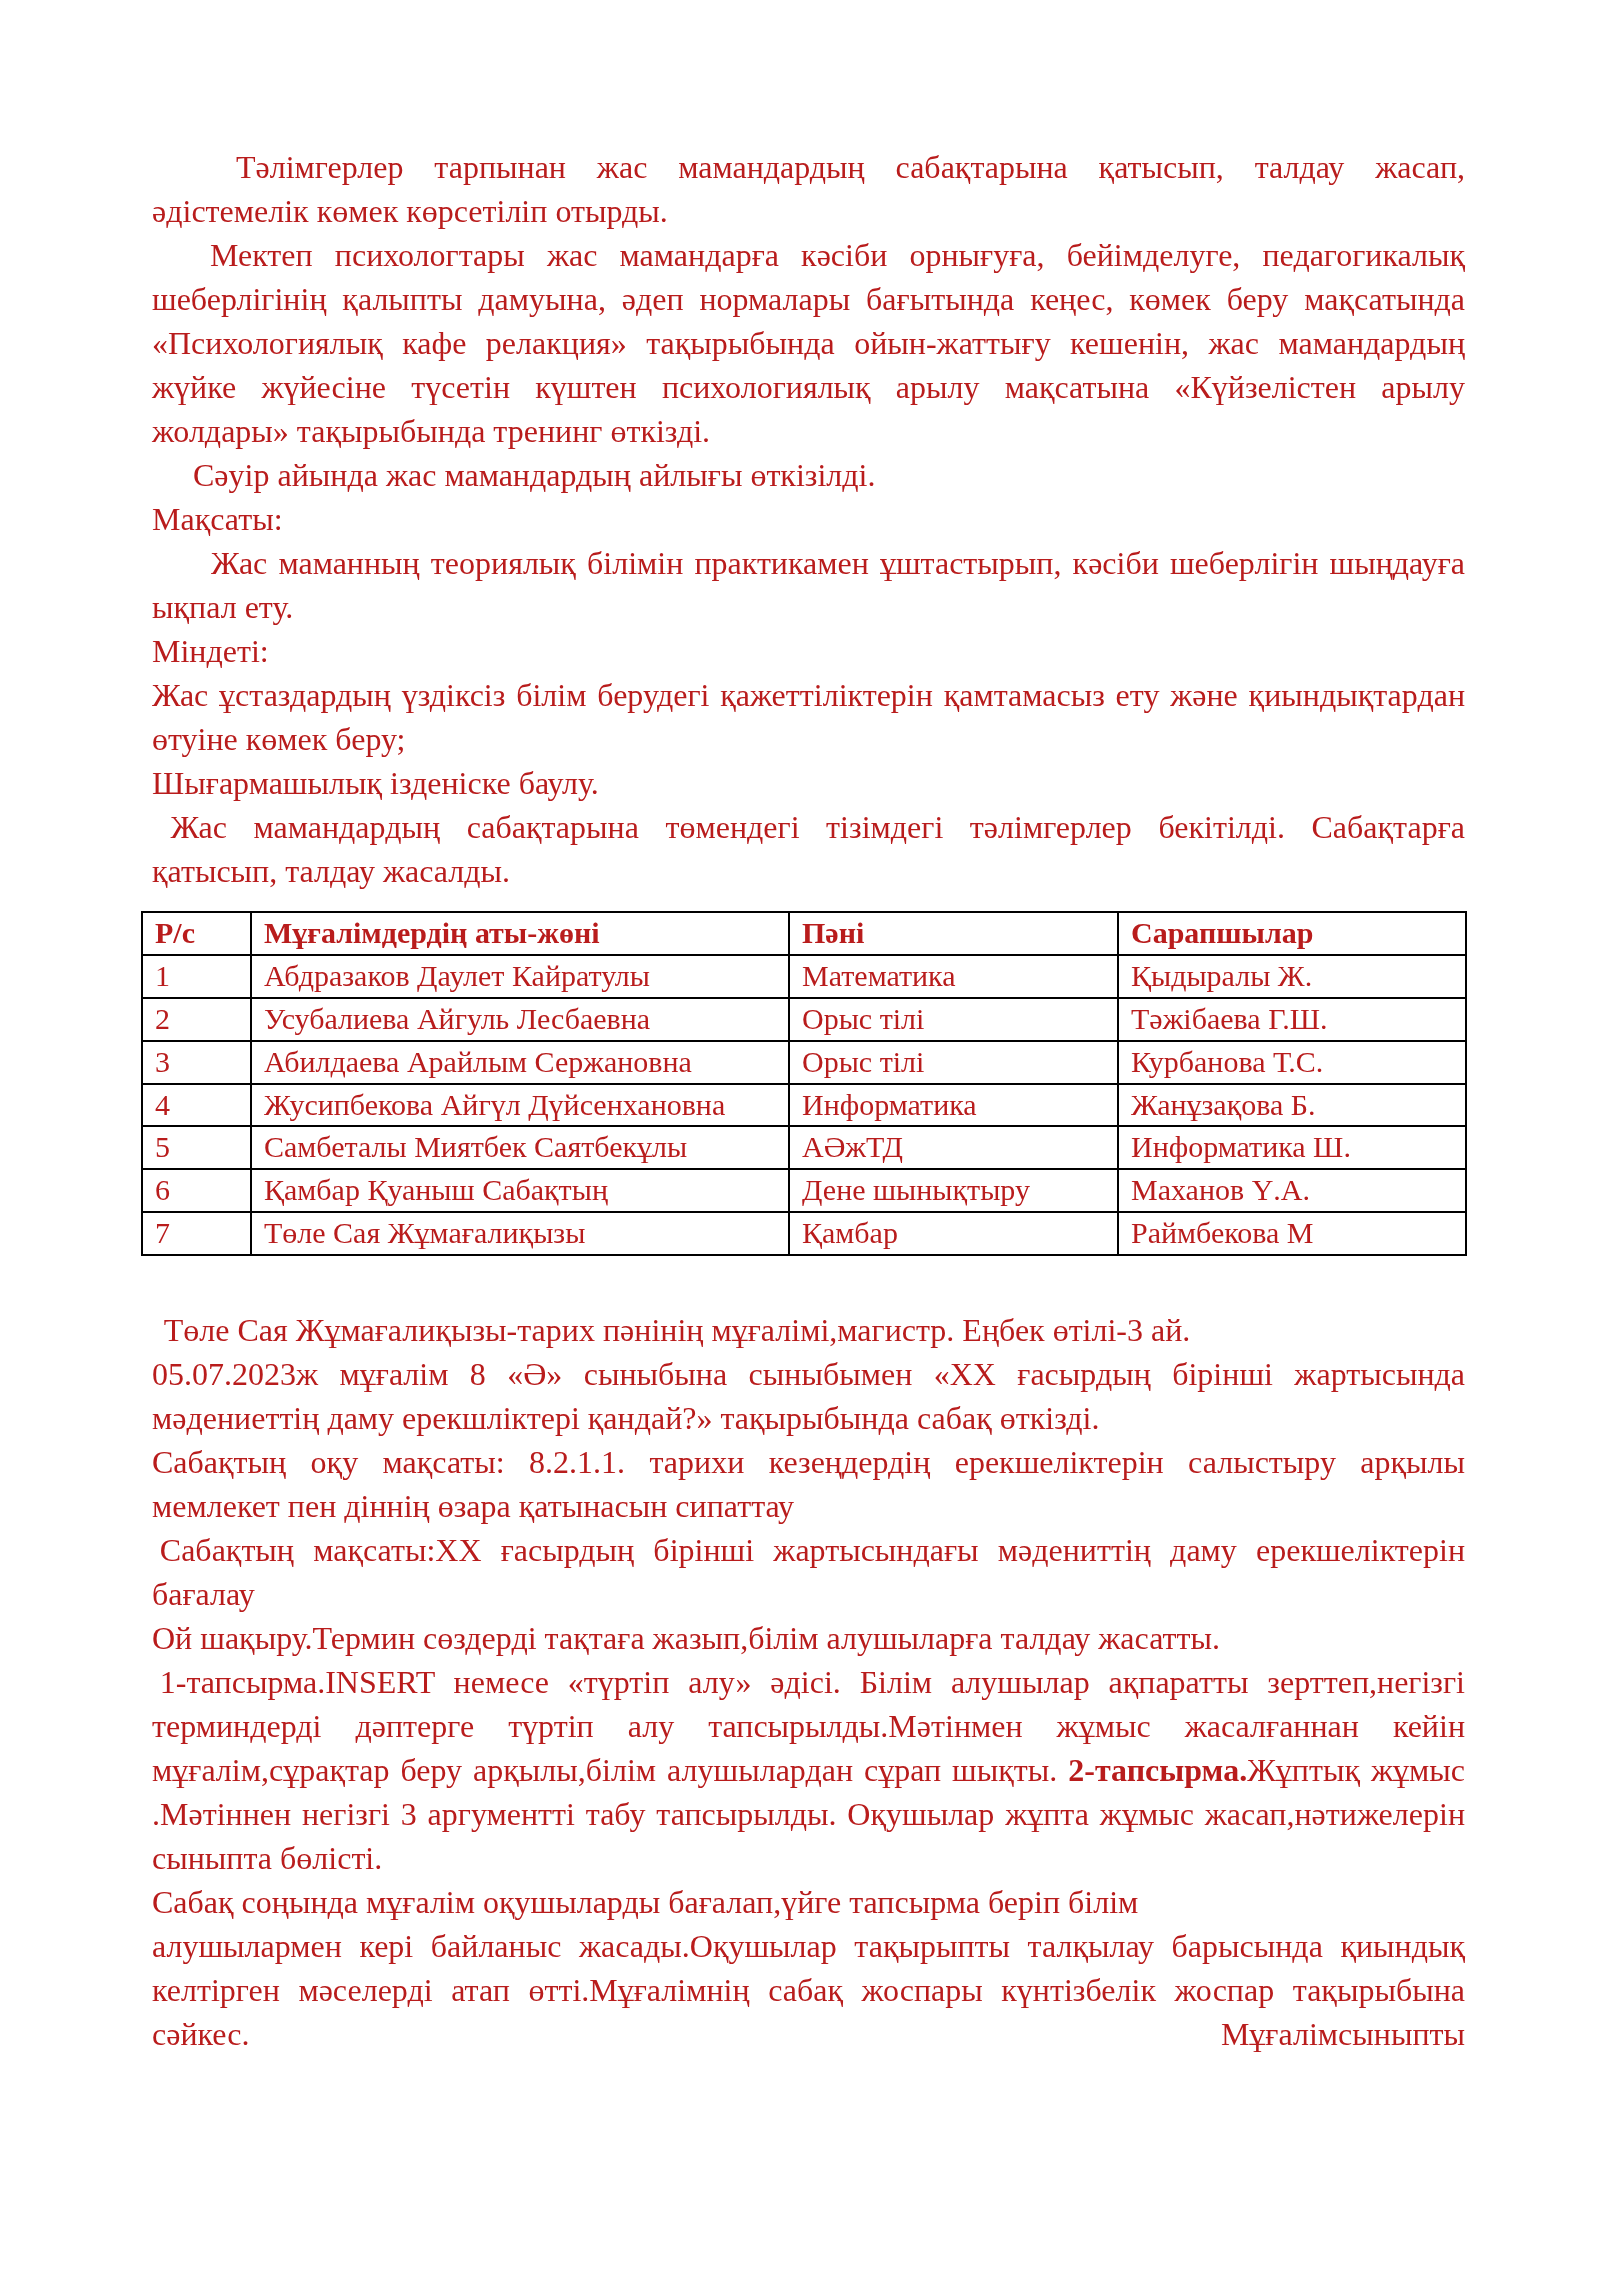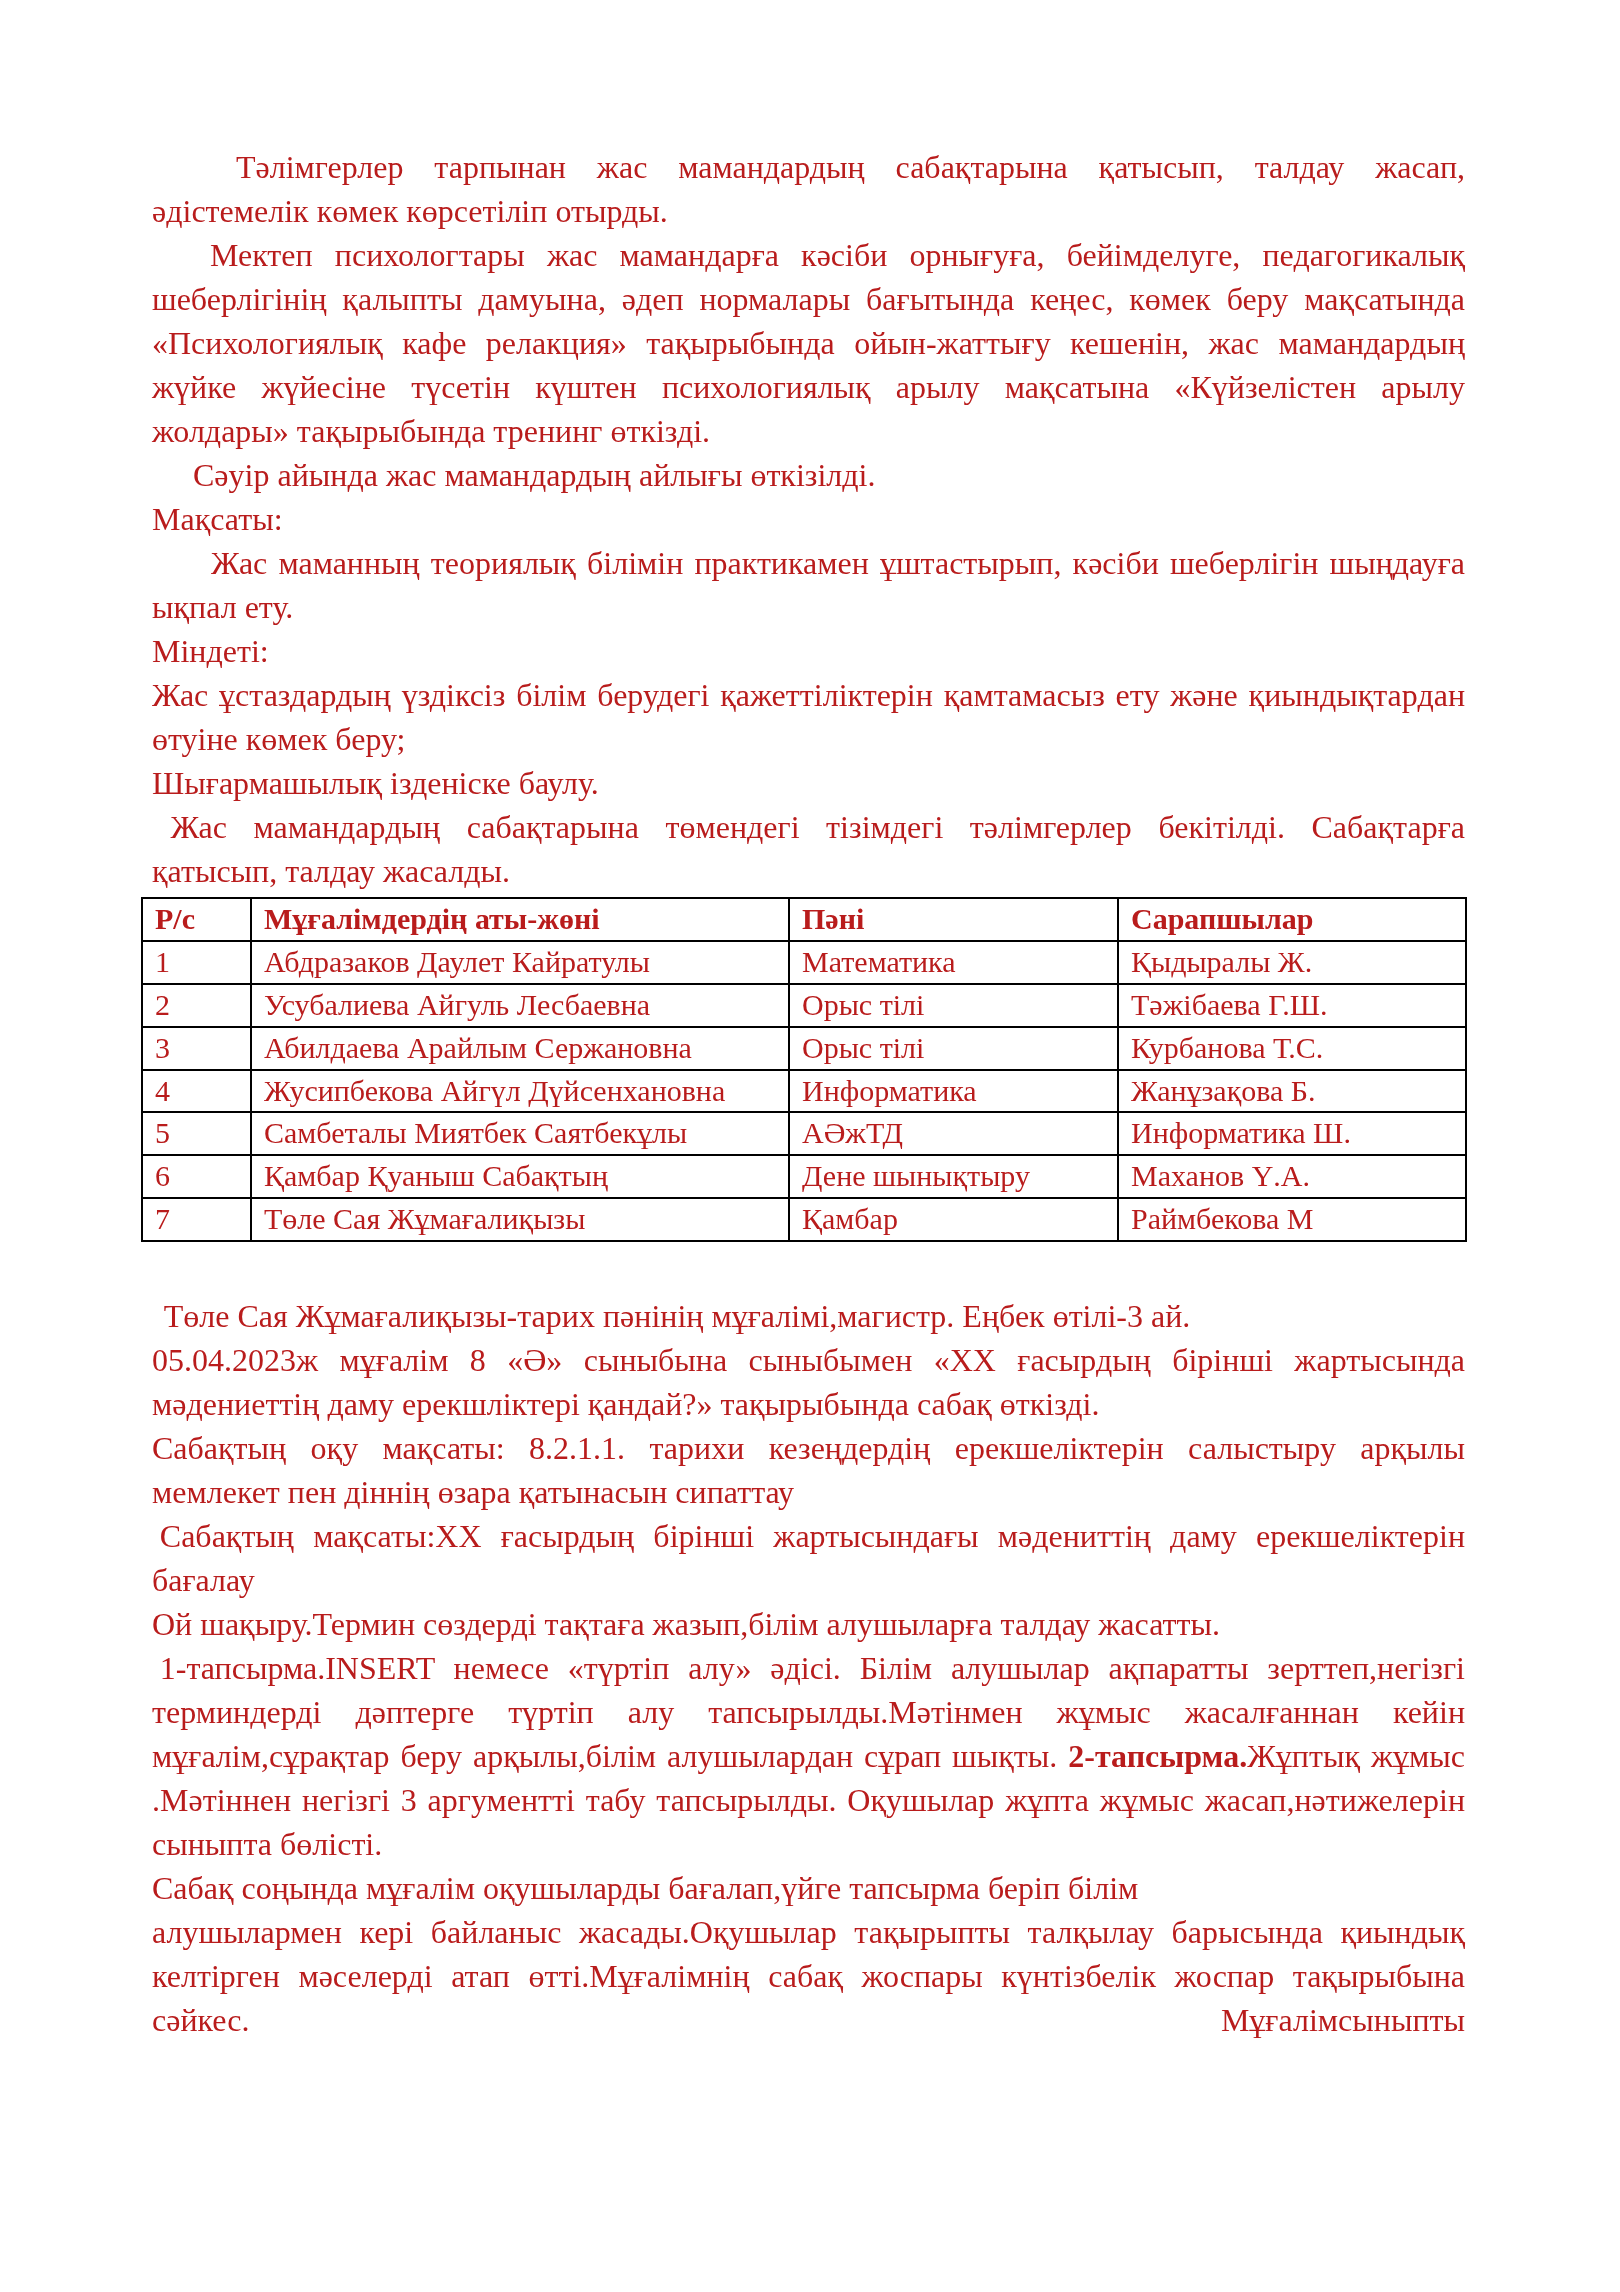--- a/index.html
+++ b/index.html
@@ -35,21 +35,21 @@
   .i12 { text-indent: 11.8px; }
   .i8  { text-indent: 7.8px;  }
   .left-only { text-align: left; }
   .justify-last { text-align-last: justify; }
 
   table.teachers {
     border-collapse: collapse;
     table-layout: fixed;
     width: 1324px;
     margin-left: -10.8px;
-    margin-top: 4px;
+    margin-top: 18px;
   }
   table.teachers col.c1 { width: 109px; }
   table.teachers col.c2 { width: 538px; }
   table.teachers col.c3 { width: 329px; }
   table.teachers col.c4 { width: 348px; }
   table.teachers th,
   table.teachers td {
     border: 2px solid #000000;
     font-size: 30px;
     line-height: 35px;
@@ -137,21 +137,21 @@
         <td>7</td>
         <td>Төле Сая Жұмағалиқызы</td>
         <td>Қамбар</td>
         <td>Раймбекова М</td>
       </tr>
     </tbody>
   </table>
 
   <div class="after-table">
     <p class="i12">Төле Сая Жұмағалиқызы-тарих пәнінің мұғалімі,магистр. Еңбек өтілі-3 ай.</p>
-    <p>05.04.2023ж мұғалім 8 «Ә» сыныбына сыныбымен «ХХ ғасырдың бірінші жартысында мәдениеттің даму ерекшліктері қандай?» тақырыбында сабақ өткізді.</p>
+    <p>05.07.2023ж мұғалім 8 «Ә» сыныбына сыныбымен «ХХ ғасырдың бірінші жартысында мәдениеттің даму ерекшліктері қандай?» тақырыбында сабақ өткізді.</p>
     <p>Сабақтың оқу мақсаты: 8.2.1.1. тарихи кезеңдердің ерекшеліктерін салыстыру арқылы мемлекет пен діннің өзара қатынасын сипаттау</p>
     <p class="i8">Сабақтың мақсаты:ХХ ғасырдың бірінші жартысындағы мәдениттің даму ерекшеліктерін бағалау</p>
     <p>Ой шақыру.Термин сөздерді тақтаға жазып,білім алушыларға талдау жасатты.</p>
     <p class="i8"><span>1-тапсырма.INSERT немесе «түртіп алу» әдісі. Білім алушылар ақпаратты зерттеп,негізгі терминдерді дәптерге түртіп алу тапсырылды.Мәтінмен жұмыс жасалғаннан кейін мұғалім,сұрақтар беру арқылы,білім алушылардан сұрап шықты. </span><span class="bold-inline">2-тапсырма.</span><span>Жұптық жұмыс .Мәтіннен негізгі 3 аргументті табу тапсырылды. Оқушылар жұпта жұмыс жасап,нәтижелерін сыныпта бөлісті.</span></p>
     <p class="left-only">Сабақ соңында мұғалім оқушыларды бағалап,үйге тапсырма беріп білім</p>
     <p class="justify-last">алушылармен кері байланыс жасады.Оқушылар тақырыпты талқылау барысында қиындық келтірген мәселерді атап өтті.Мұғалімнің сабақ жоспары күнтізбелік жоспар тақырыбына сәйкес. Мұғалімсыныпты</p>
   </div>
 
 </div>
 

